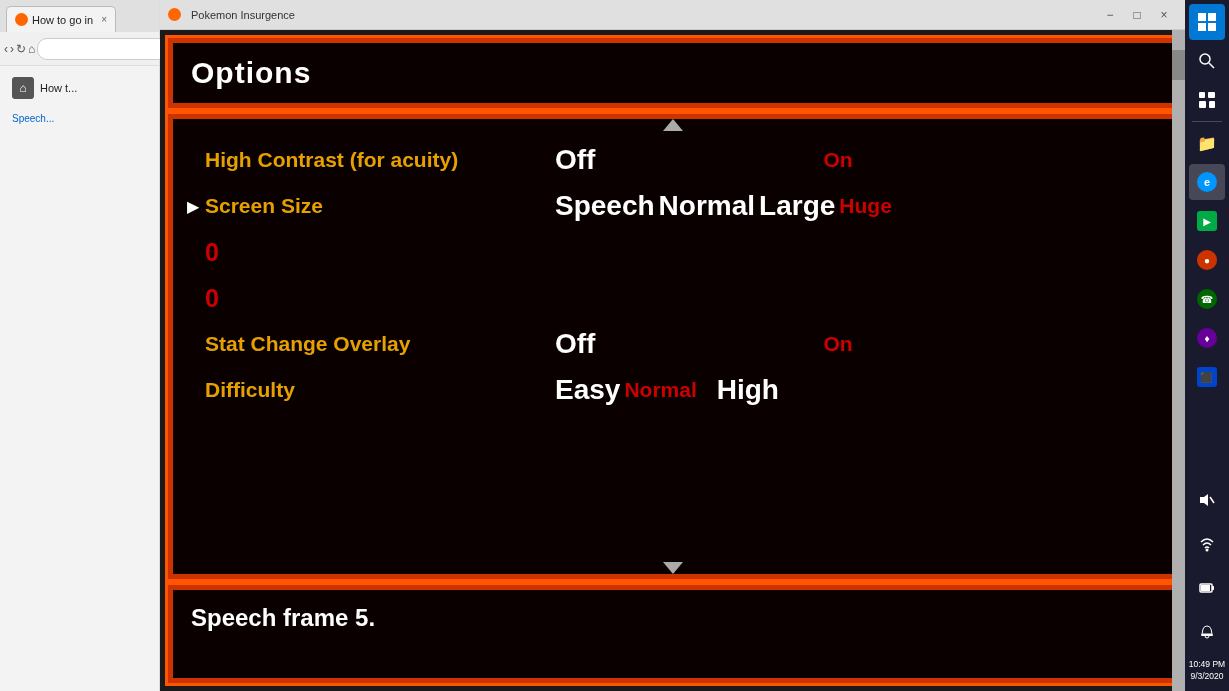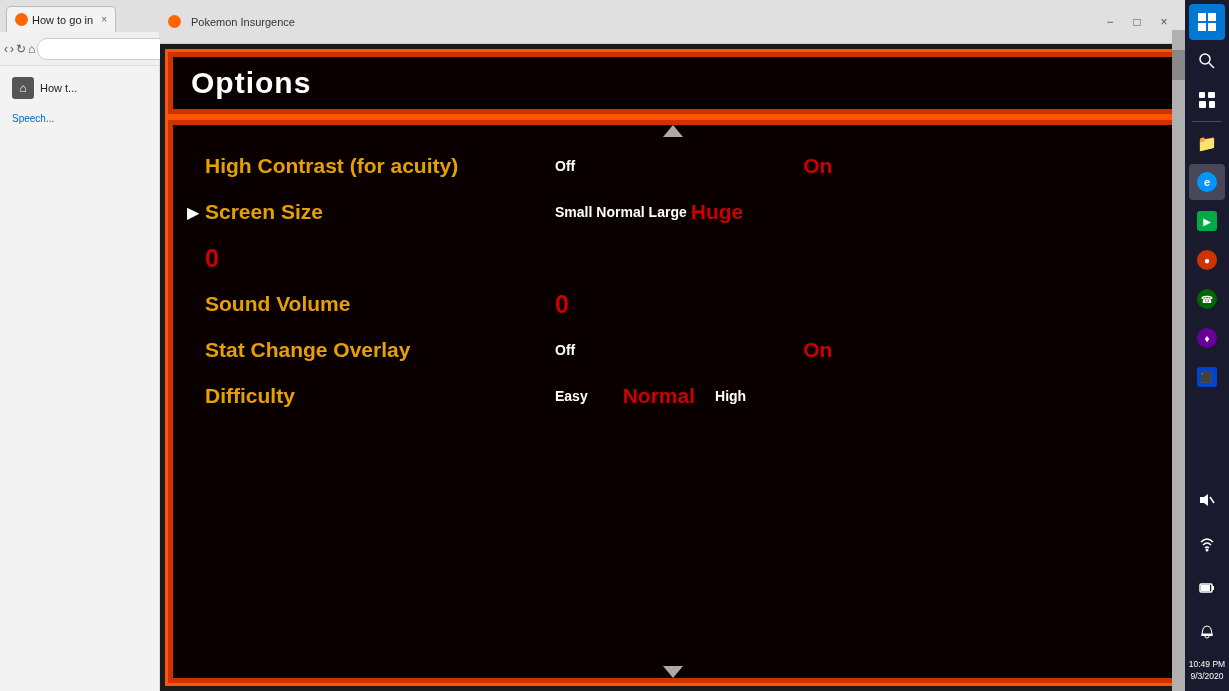--- a/index.html
+++ b/index.html
@@ -145,21 +145,21 @@
     
     .game-viewport {
       flex: 1;
       background: #222;
       display: flex;
       flex-direction: column;
       position: relative;
     }
 
     .game-window-title {
-      height: 44px;
+      height: 30px;
       background: #e0e0e0;
       display: flex;
       align-items: center;
       padding: 0 8px;
       gap: 4px;
       border-bottom: 1px solid #ccc;
     }
 
     .game-title-text {
       flex: 1;
@@ -204,21 +204,21 @@
 
     .opanel::after {
       content: '';
       position: absolute;
       inset: -8px;
       border: 3px solid #ff5500;
       pointer-events: none;
     }
 
     .title-row {
-      height: 52px;
+      height: 60px;
       display: flex;
       align-items: center;
       padding: 0 18px;
     }
 
     .otitle {
       font-size: 30px;
       font-weight: 900;
       color: white;
       font-family: 'Arial Black', Impact, sans-serif;
@@ -279,21 +279,21 @@
       min-width: 350px;
     }
 
     .svals {
       display: flex;
       align-items: center;
       gap: 4px;
     }
 
     .v-white {
-      font-size: 14px;
+      font-size: 28px;
       font-weight: 900;
       font-family: 'Arial Black', Impact, sans-serif;
       color: white;
     }
 
     .v-red {
       font-size: 21px;
       font-weight: 900;
       font-family: 'Arial Black', Impact, sans-serif;
       color: #cc0000;
@@ -436,66 +436,70 @@
               <span class="v-white">Off</span>
               <span style="display:inline-block;width:220px;"></span>
               <span class="v-red">On</span>
             </div>
           </div>
 
           <div class="srow">
             <span class="selector-arrow">▶</span>
             <span class="slabel">Screen Size</span>
             <div class="svals">
-              <span class="v-white">Small</span>
+              <span class="v-white">Speech</span>
               <span class="v-white">Normal</span>
               <span class="v-white">Large</span>
               <span class="v-red">Huge</span>
             </div>
           </div>
 
           <div class="srow">
             <span class="selector-arrow"></span>
             <div class="svals">
               <span class="v-red-large">0</span>
             </div>
           </div>
 
           <div class="srow">
             <span class="selector-arrow"></span>
-            <span class="slabel">Sound Volume</span>
             <div class="svals">
               <span class="v-red-large">0</span>
             </div>
           </div>
 
           <div class="srow">
             <span class="selector-arrow"></span>
             <span class="slabel">Stat Change Overlay</span>
             <div class="svals">
               <span class="v-white">Off</span>
               <span style="display:inline-block;width:220px;"></span>
               <span class="v-red">On</span>
             </div>
           </div>
 
           <div class="srow">
             <span class="selector-arrow"></span>
             <span class="slabel">Difficulty</span>
             <div class="svals">
-              <span class="v-white" style="margin-right:31px;">Easy</span>
+              <span class="v-white" style="margin-right:0;">Easy</span>
               <span class="v-red" style="margin-right:16px;">Normal</span>
               <span class="v-white">High</span>
             </div>
           </div>
 
         </div>
         <div class="arrow-down"></div>
       </div>
 
+      <div class="opanel">
+        <div class="speech-panel-wrap">
+          <span class="speech-txt">Speech frame 5.</span>
+        </div>
+      </div>
 
     </div>
 
     <div style="position:absolute;right:0;top:30px;bottom:0;width:13px;background:#b0b0b0;">
       <div style="width:13px;height:30px;background:#888;margin-top:20px;"></div>
     </div>
   </div>
 
   <div class="rtaskbar">
     <div class="ticon win-icon">

